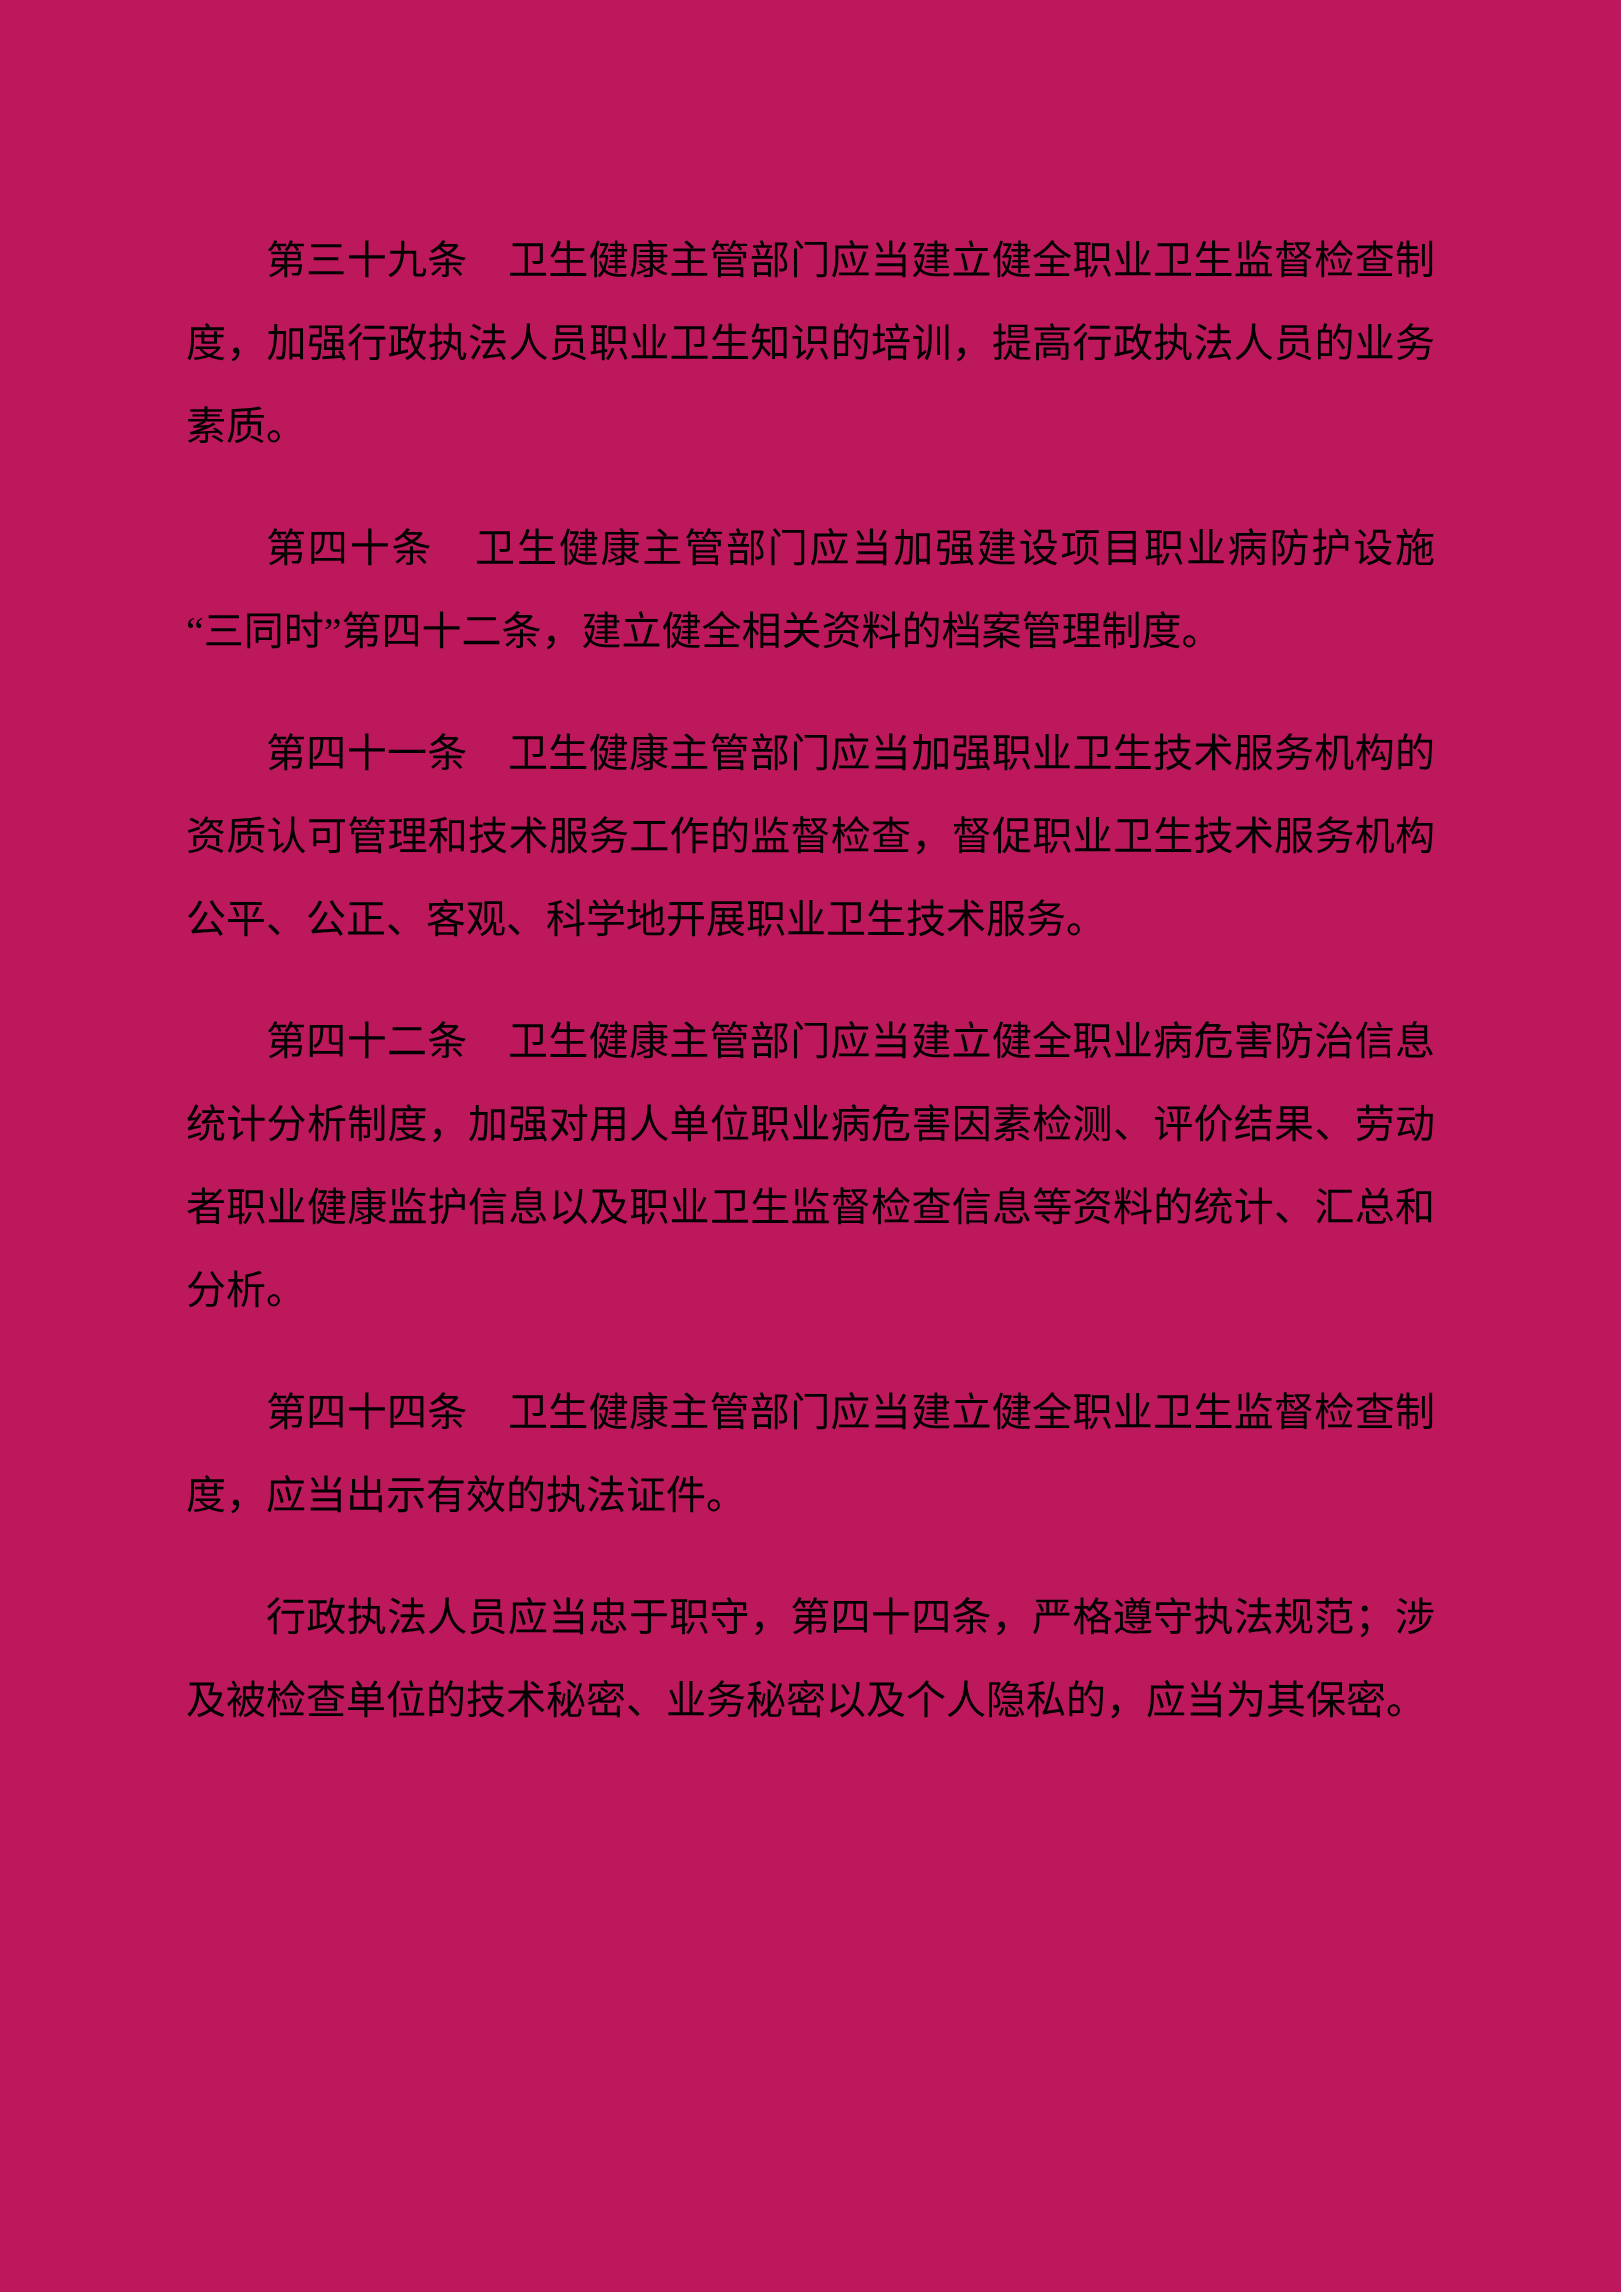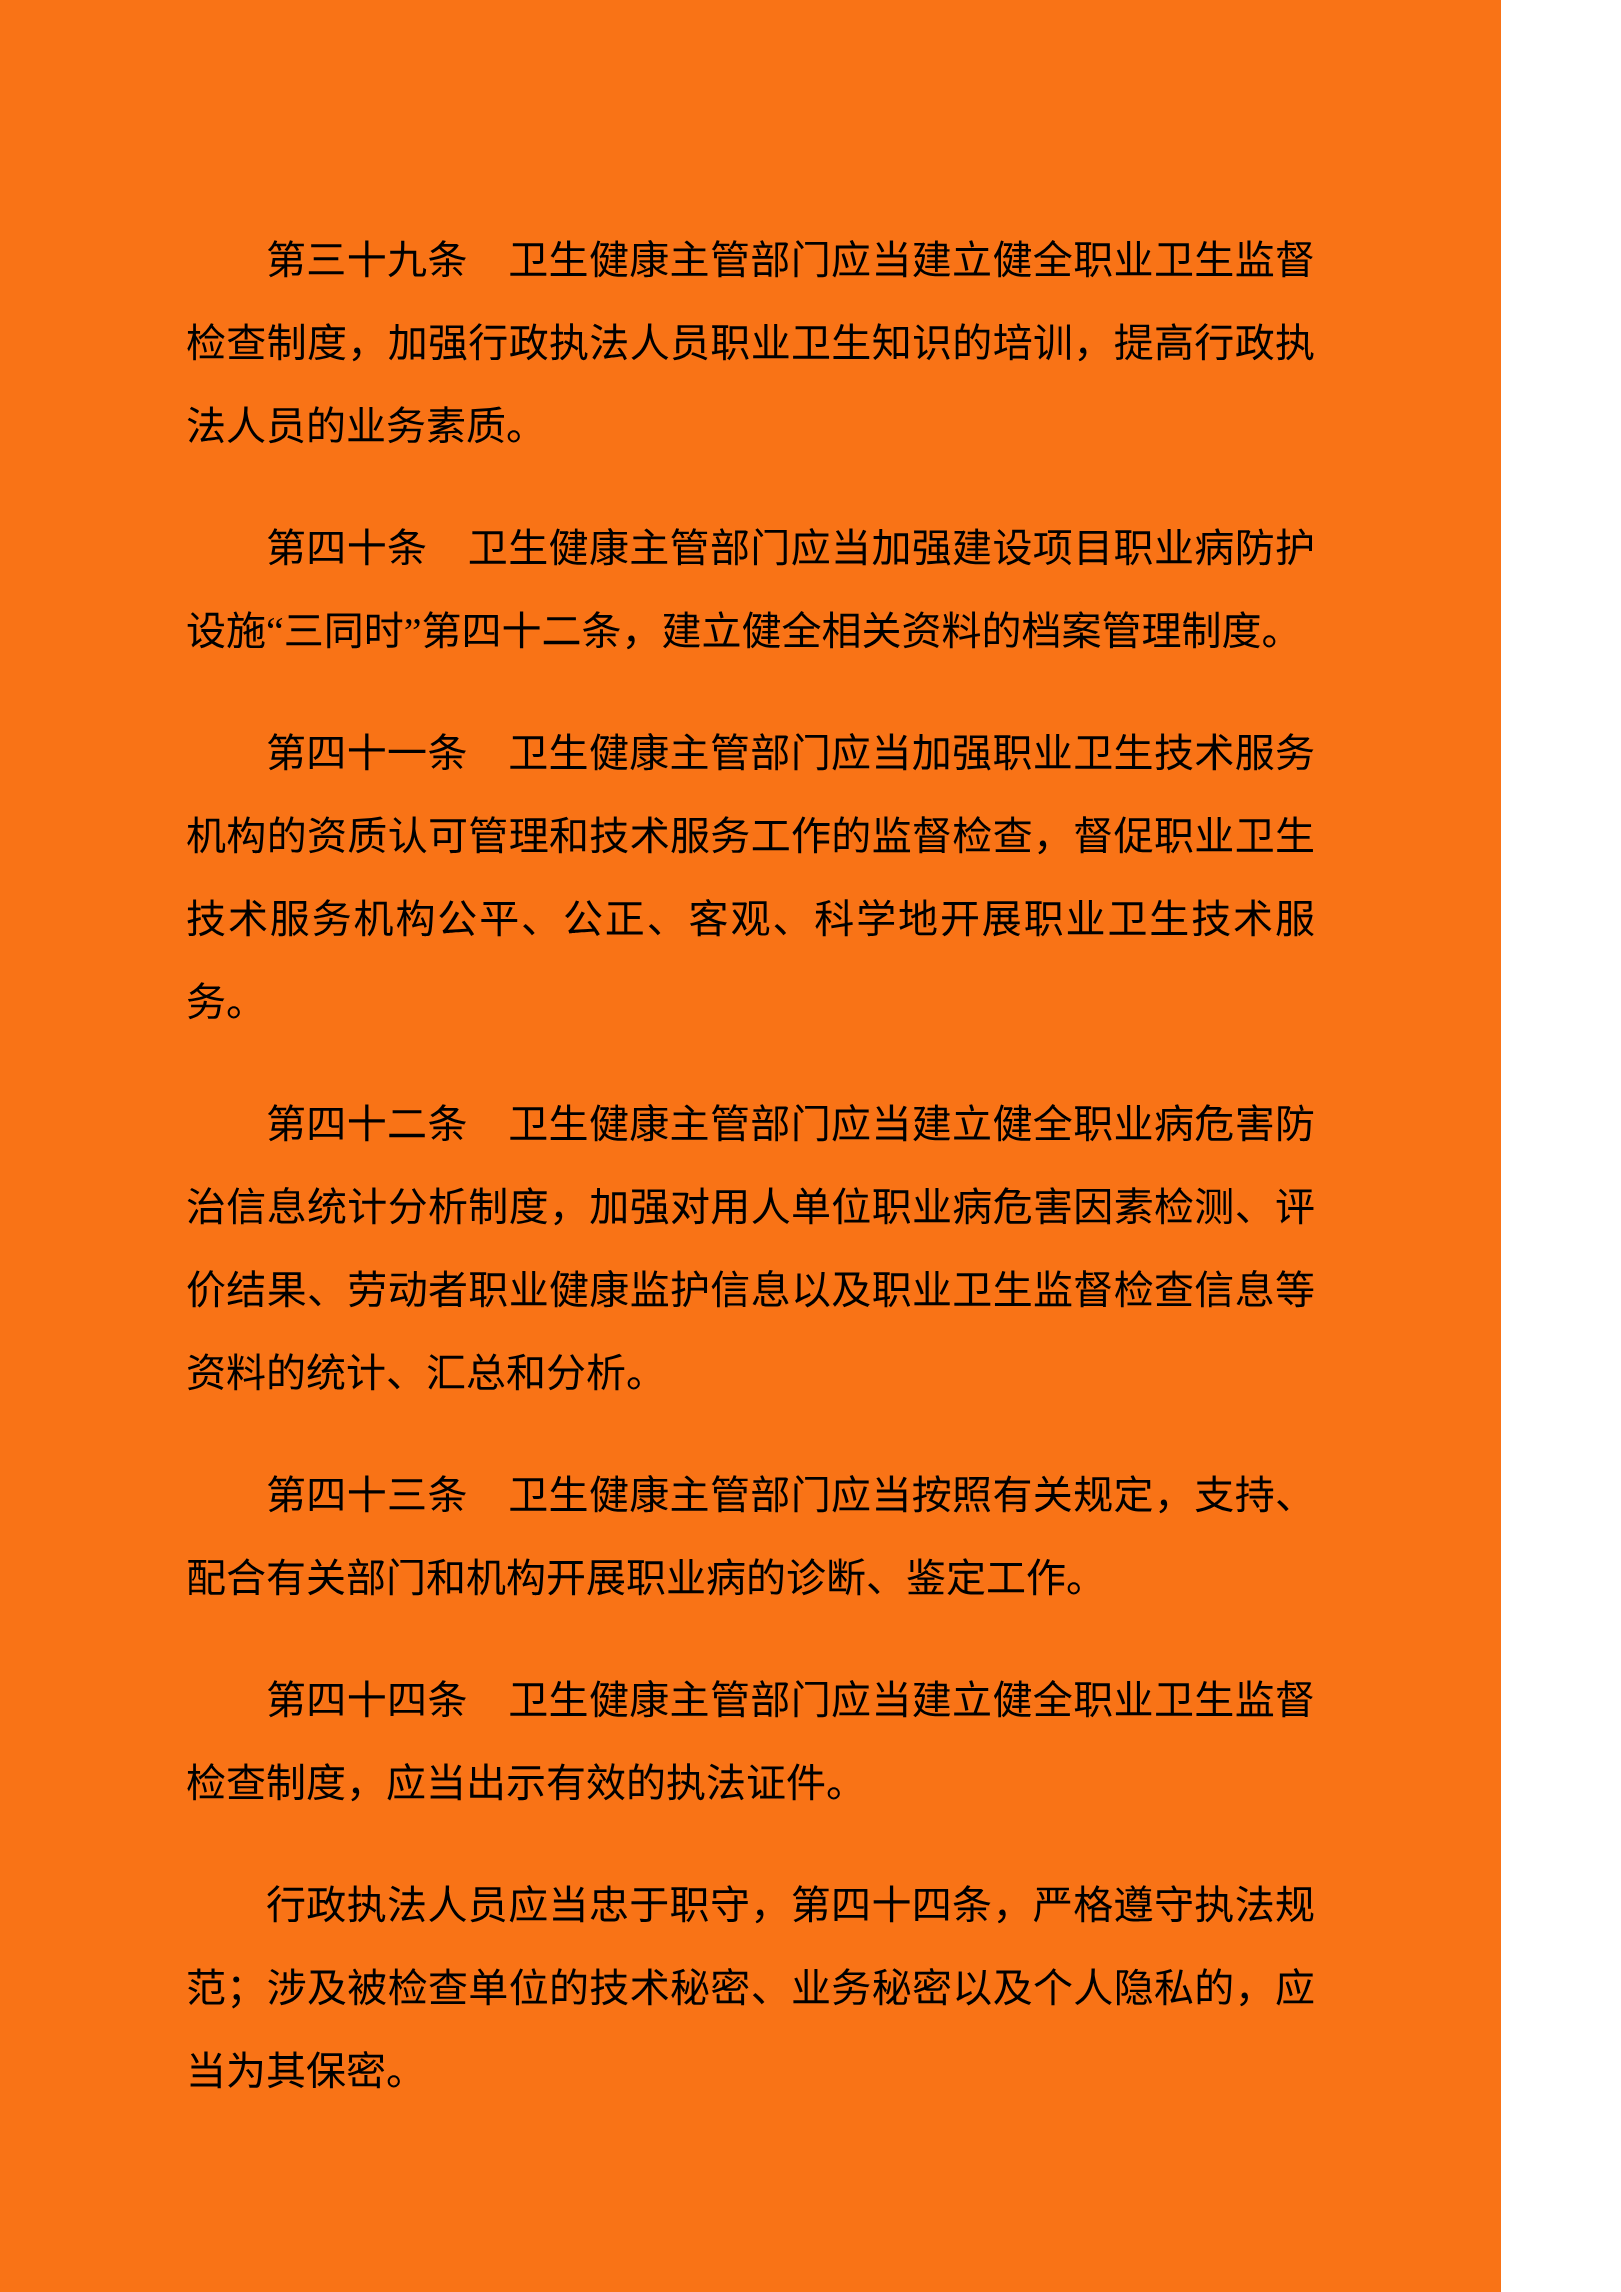--- a/index.html
+++ b/index.html
@@ -8,24 +8,24 @@
       background: #ffffff;
     }
     body {
       width: 1621px;
       height: 2293px;
       font-family: "Liberation Serif", "DejaVu Serif", serif;
       color: #000000;
     }
     .page {
       box-sizing: border-box;
-      width: 1501px;
+      width: 1621px;
       height: 2293px;
       padding: 219px 186px 0 186px;
-      background: #f97316;
+      background: #be185d;
       overflow: hidden;
     }
     .para {
       margin: 0 0 39px 0;
       font-size: 40px;
       line-height: 83px;
       text-align: justify;
       text-justify: inter-character;
       text-indent: 2em;
       word-break: break-all;
@@ -33,17 +33,16 @@
     }
   </style>
 </head>
 <body>
 
 <div class="page">
   <p class="para">第三十九条　卫生健康主管部门应当建立健全职业卫生监督检查制度，加强行政执法人员职业卫生知识的培训，提高行政执法人员的业务素质。</p>
   <p class="para">第四十条　卫生健康主管部门应当加强建设项目职业病防护设施“三同时”第四十二条，建立健全相关资料的档案管理制度。</p>
   <p class="para">第四十一条　卫生健康主管部门应当加强职业卫生技术服务机构的资质认可管理和技术服务工作的监督检查，督促职业卫生技术服务机构公平、公正、客观、科学地开展职业卫生技术服务。</p>
   <p class="para">第四十二条　卫生健康主管部门应当建立健全职业病危害防治信息统计分析制度，加强对用人单位职业病危害因素检测、评价结果、劳动者职业健康监护信息以及职业卫生监督检查信息等资料的统计、汇总和分析。</p>
-  <p class="para">第四十三条　卫生健康主管部门应当按照有关规定，支持、配合有关部门和机构开展职业病的诊断、鉴定工作。</p>
   <p class="para">第四十四条　卫生健康主管部门应当建立健全职业卫生监督检查制度，应当出示有效的执法证件。</p>
   <p class="para">行政执法人员应当忠于职守，第四十四条，严格遵守执法规范；涉及被检查单位的技术秘密、业务秘密以及个人隐私的，应当为其保密。</p>
 </div>
 
 
 </body></html>

